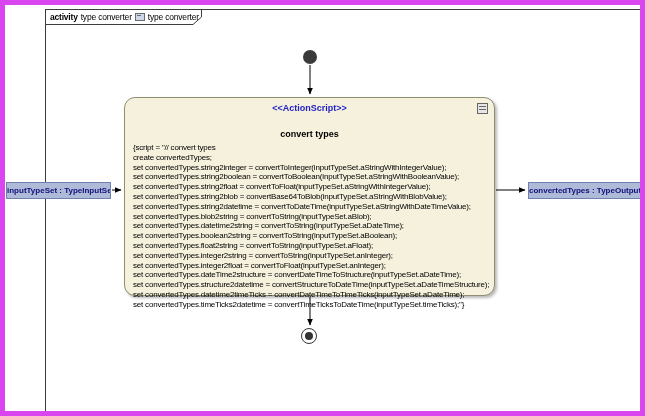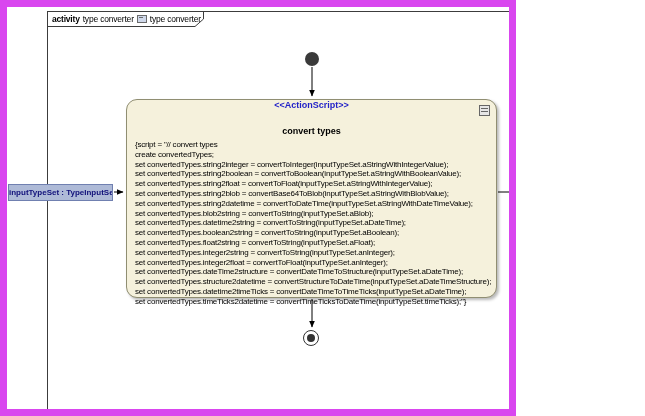--- a/index.html
+++ b/index.html
@@ -1,19 +1,19 @@
 <!DOCTYPE html>
 <html style="--action-fill: #f5f1dc; --action-border: #908e72; --pin-fill: #aebad7; --pin-border: #7080b0; --pin-text: #10107a; --stereotype-color: #2222c8;"><head>
 <meta charset="utf-8">
 <style>
   * { margin:0; padding:0; box-sizing:border-box; }
   html,body { background:#fff; font-family:"Liberation Sans", sans-serif; }
   .canvas {
-    position:relative; width:516px; height:416px; background:#ffffff;
-    border:7px solid #d946ef; overflow:hidden;
+    position:relative; width:645px; height:416px; background:#ffffff;
+    border:5px solid #d946ef; overflow:hidden;
   }
   
   .frame {
     position:absolute; left:40px; top:4px; width:601px; height:407px;
     border:1px solid #3c3c3c; background:transparent;
   }
   .frame-tab-text {
     position:absolute; left:45px; top:6px; height:12px;
     display:flex; align-items:center; gap:3px;
     font-size:8.5px; color:#000; white-space:nowrap; letter-spacing:-0.2px;
@@ -33,20 +33,21 @@
     position:absolute; left:298px; top:45px; width:14px; height:14px;
     border-radius:50%; background:#3a3a3a;
   }
   
   .action {
     position:absolute; left:119px; top:92px; width:371px; height:199px;
     background:var(--action-fill,#f5f1dc);
     border:1px solid var(--action-border,#908e72);
     border-radius:11px;
     box-shadow:2px 2px 3px rgba(0,0,0,0.28);
+    padding-top:5px;
   }
   .stereotype {
     text-align:center; font-size:9px; font-weight:bold;
     color:var(--stereotype-color,#2222c8); line-height:10px;
   }
   .action-title {
     text-align:center; font-size:9px; font-weight:bold; color:#000; line-height:11px;margin-top:16px;
   }
   .script-icon {
     position:absolute; top:5px; right:6px; width:11px; height:11px;

